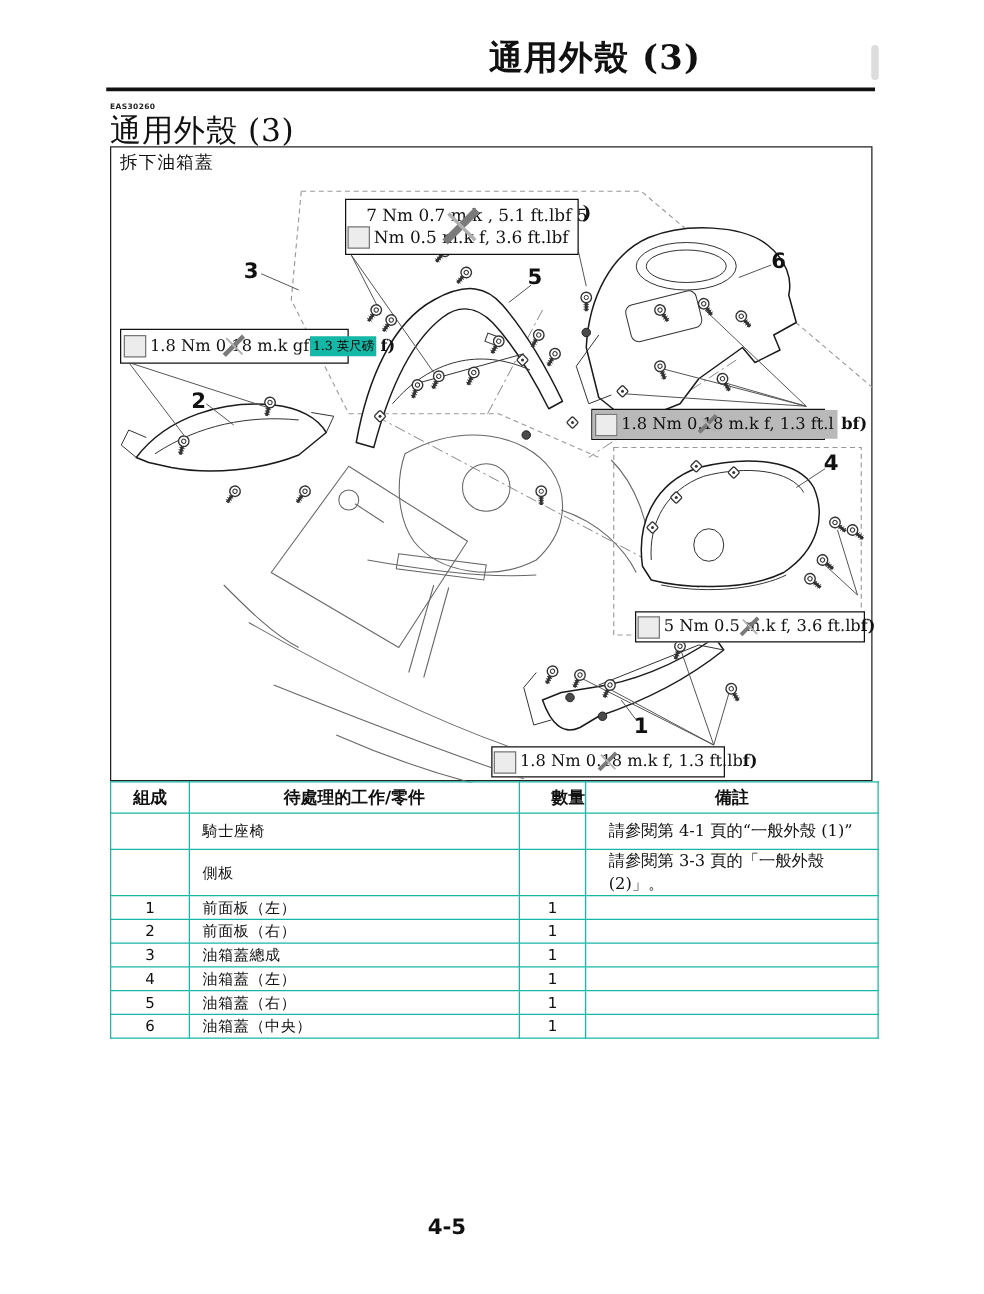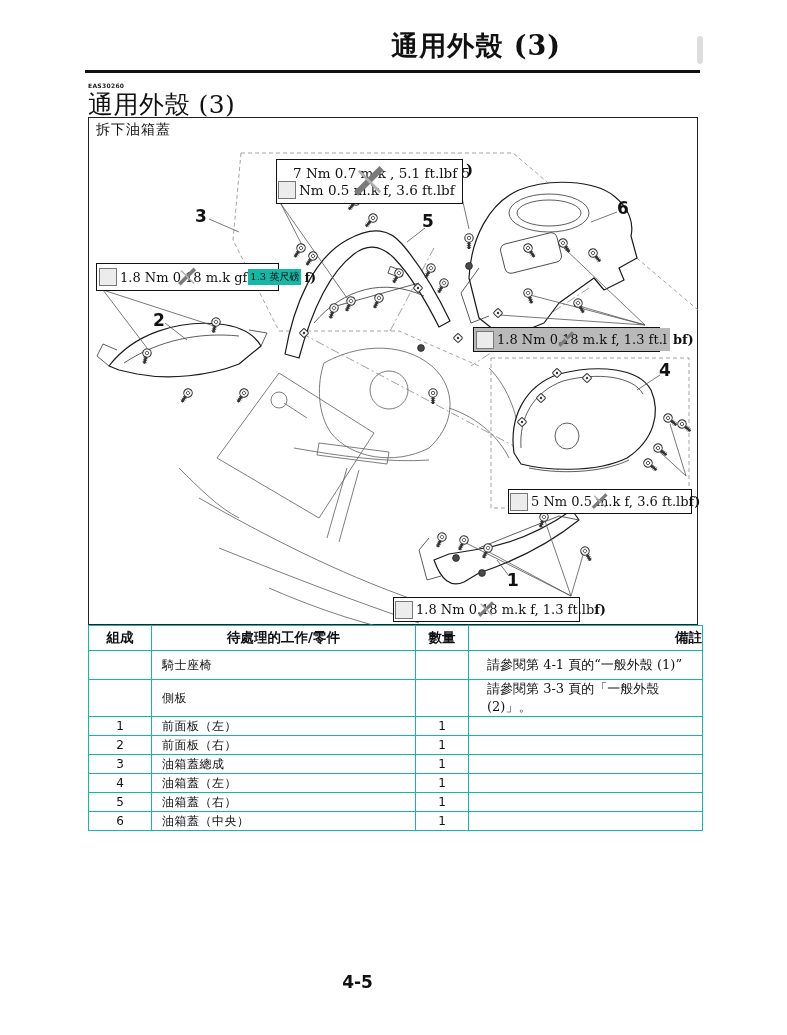--- a/index.html
+++ b/index.html
@@ -31,21 +31,21 @@
   .hl{background:#14b8a6;color:#000;font-size:10px;padding:1px 2px;margin-left:1px;}
   .tq-mid{left:384px;top:209px;width:187px;height:25px;padding:0;}
   .tq-mid .gray{background:#b9b9b9;display:flex;align-items:center;height:100%;padding:0 3px 0 1px;}
   .tq-right{left:419px;top:371px;width:184px;height:25px;text-align:right;}
   .tq-right .tail,.tq-bot .tail{margin-left:auto;margin-right:5px;}
   .tq-bot{left:304px;top:479px;width:187px;height:25px;}
   
   .ptable{position:absolute;left:88px;top:625px;border-collapse:collapse;table-layout:fixed;width:610px;}
   .ptable th,.ptable td{border:1px solid #14b8a6;padding:0;overflow:hidden;}
   .ptable th{font-size:13.5px;font-weight:700;height:24px;}
-  .col-no{width:62px;}.col-job{width:263px;}.col-qty{width:52px;}.col-rem{width:233px;text-align:right;}
+  .col-no{width:62px;}.col-job{width:263px;}.col-qty{width:52px;text-align:right;}.col-rem{width:233px;}
   .r-tall td{height:28px;}
   .r-short td{height:18px;}
   td.c-no,td.c-qty{text-align:center;font-family:"DejaVu Sans",sans-serif;font-size:12px;}
   td.c-job{padding-left:10px;font-size:12px;letter-spacing:.5px;}
   td.c-rem{padding-left:18px;font-size:13px;}
   
   .pageno{position:absolute;left:0;top:972px;width:100%;text-align:center;
           font-family:"DejaVu Sans",sans-serif;font-weight:700;font-size:17px;}
   
   .part{fill:#fff;stroke:#1a1a1a;stroke-width:1.2;stroke-linejoin:round;}

